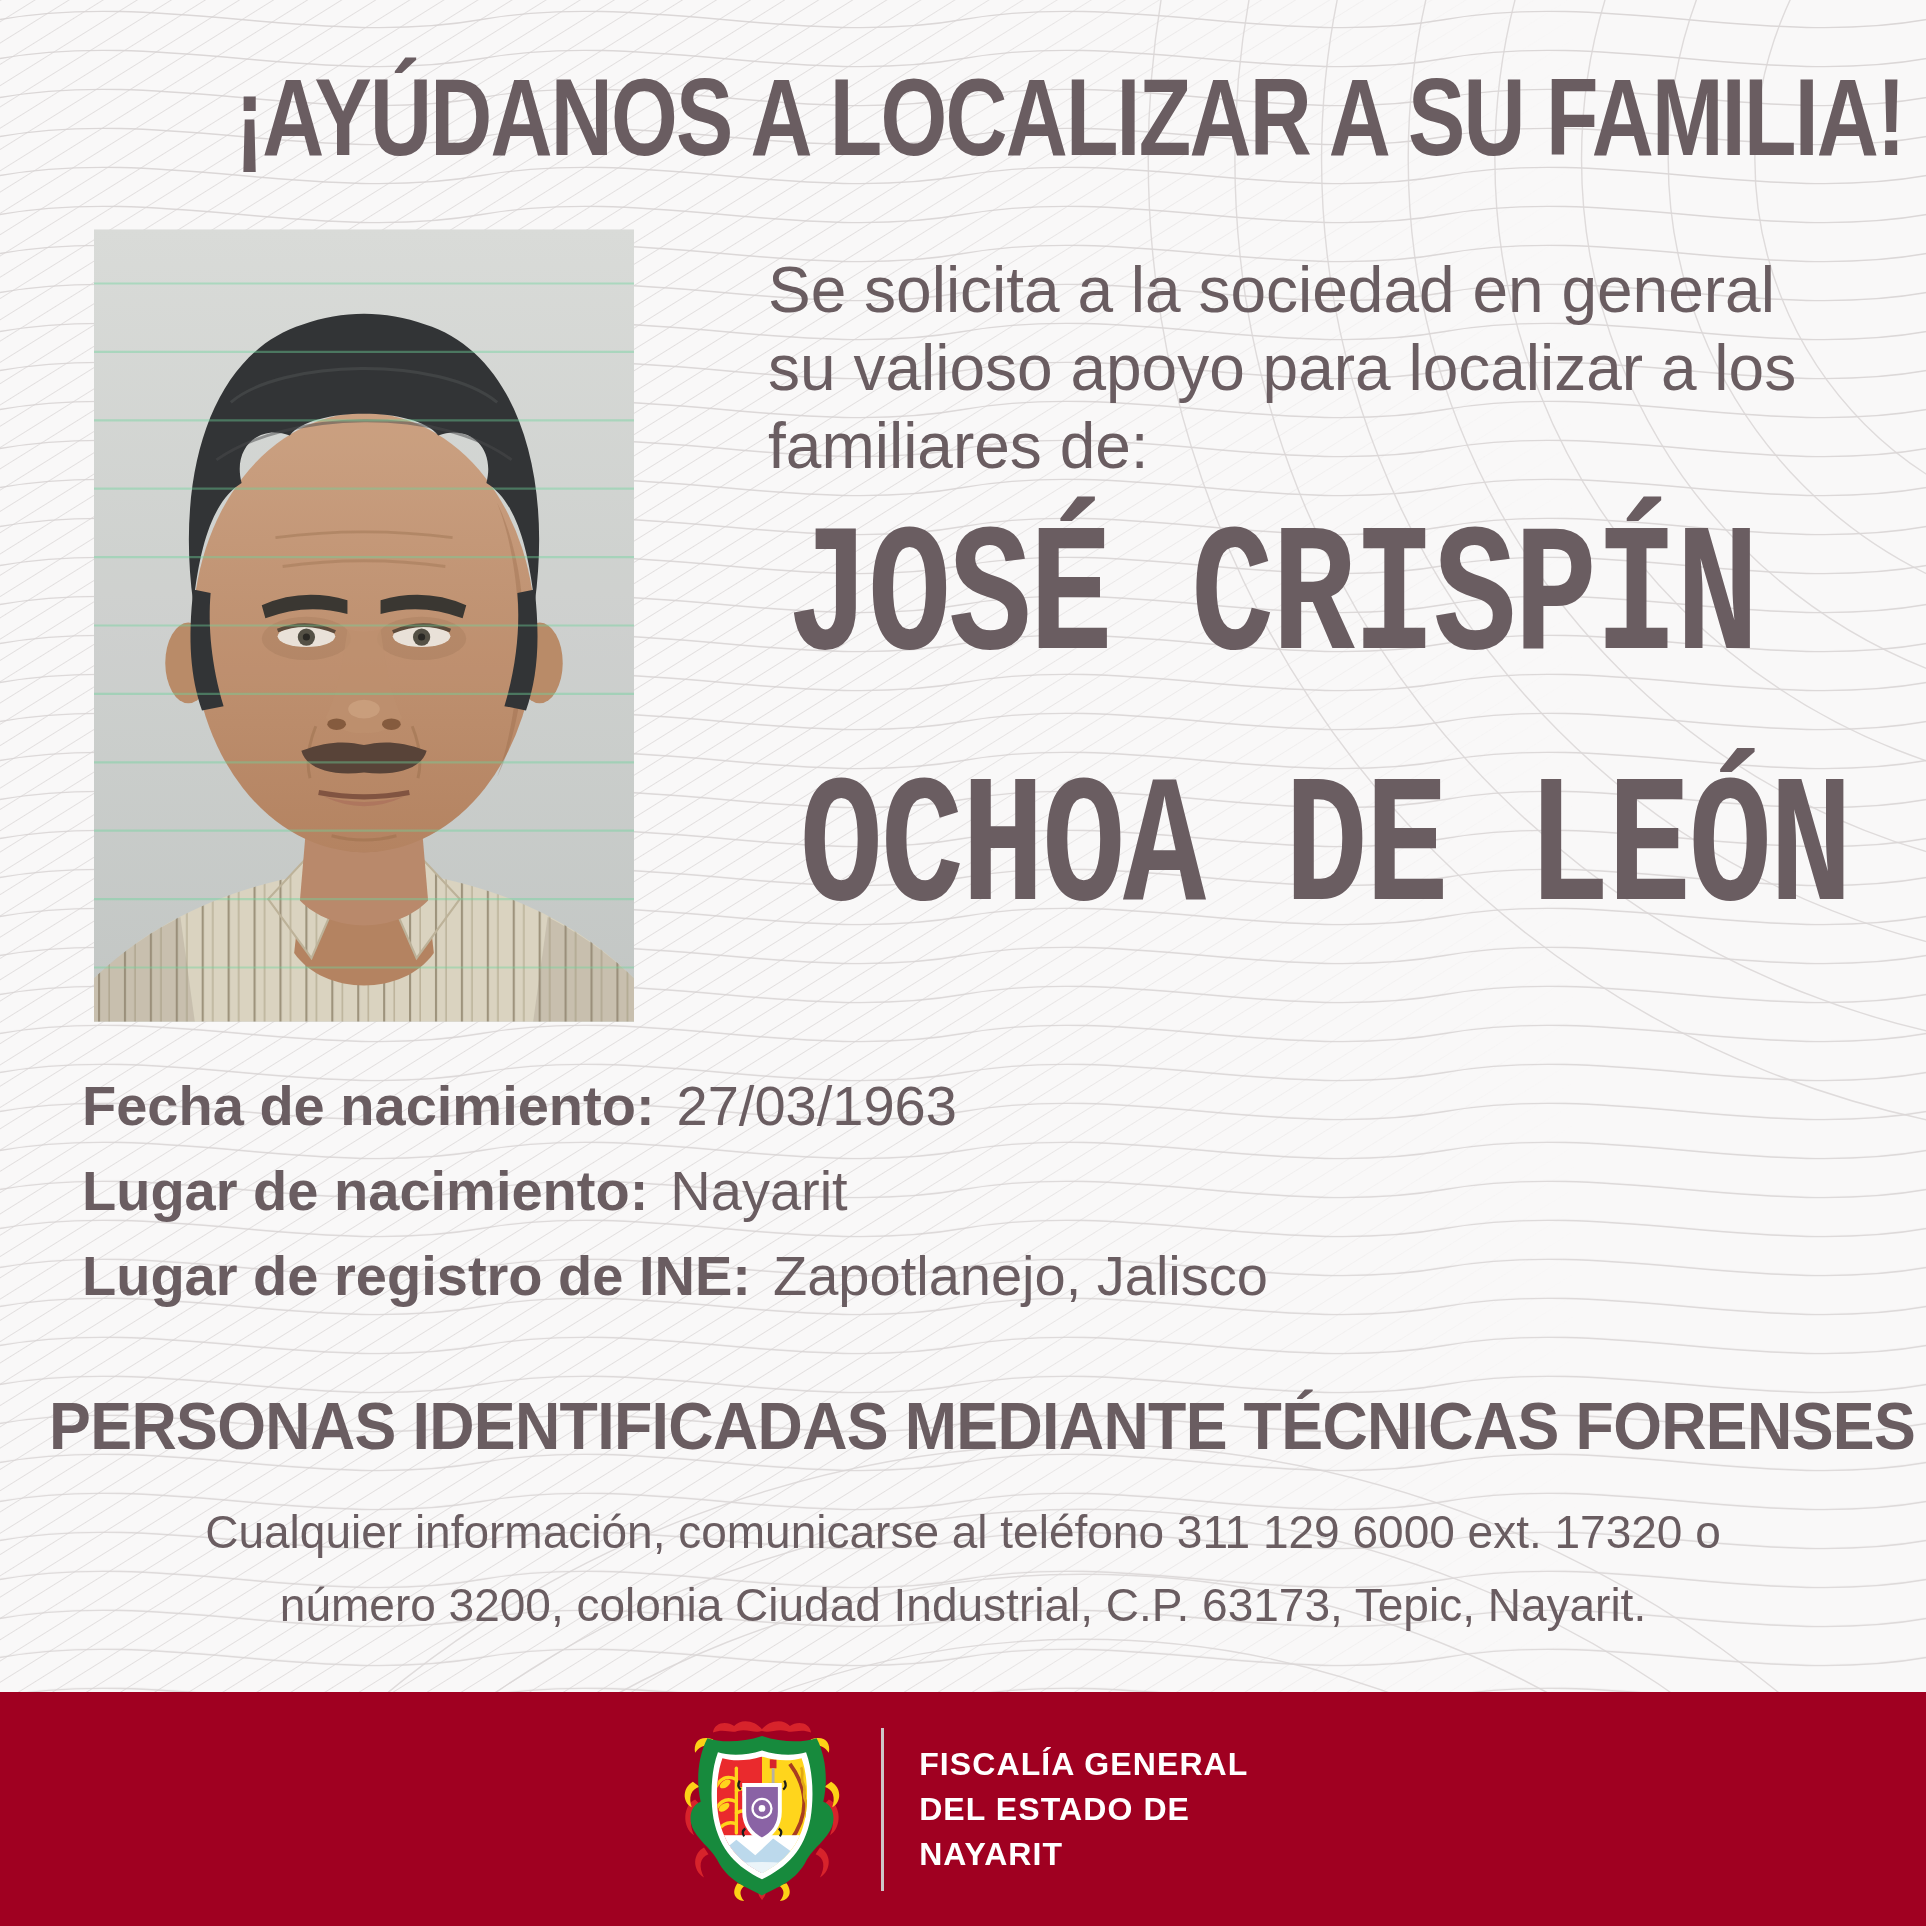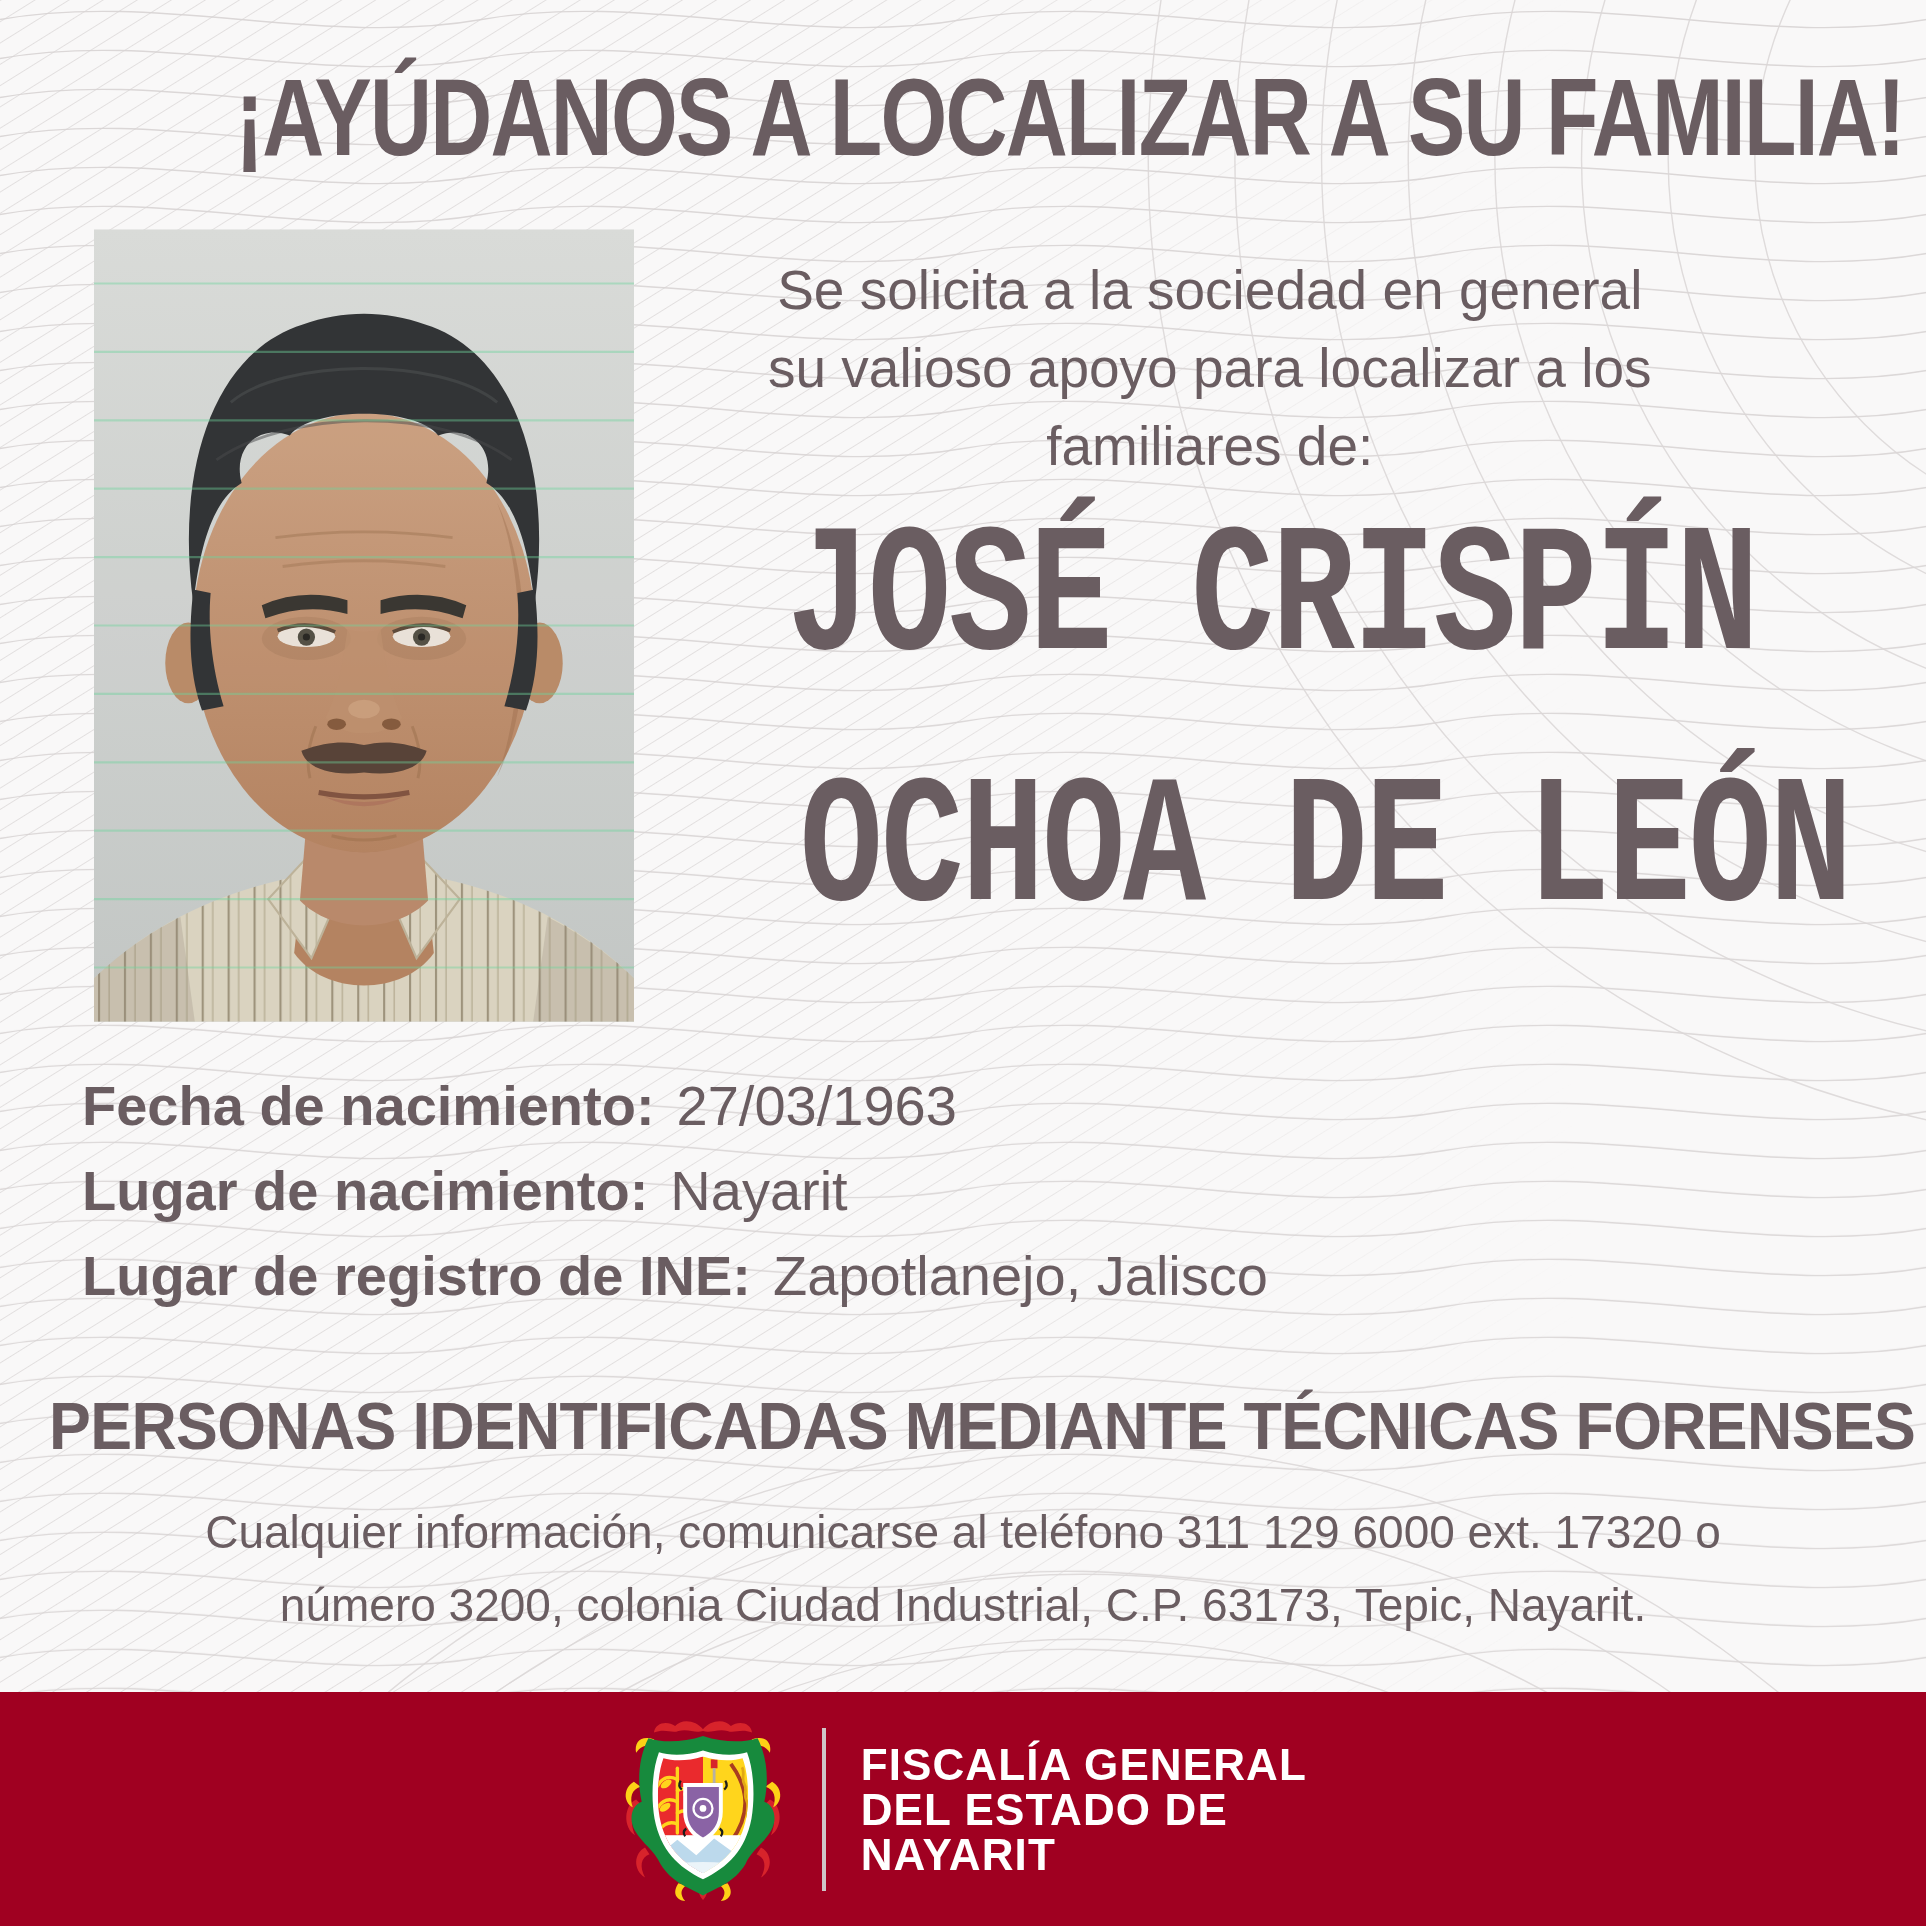--- a/index.html
+++ b/index.html
@@ -8,21 +8,21 @@
     background:#f9f8f8;font-family:"Liberation Sans",sans-serif;color:#6a5d61;
   }
   .bg{position:absolute;left:0;top:0;width:1926px;height:1926px;}
   .title-wrap{position:absolute;left:0;right:12px;top:53px;text-align:center;white-space:nowrap;}
   .title-inner{
     display:inline-block;font-size:110px;font-weight:bold;letter-spacing:-2.2px;
     color:#6a5d61;transform:scaleX(0.78);transform-origin:50% 50%;
   }
   .photo-frame{position:absolute;left:94px;top:229px;width:540px;height:793px;}
   .photo-frame svg{display:block;width:100%;height:100%;}
-  .intro{position:absolute;left:768px;top:251px;font-size:55px;line-height:78px;text-align:center;}
+  .intro{position:absolute;left:768px;top:251px;font-size:64px;line-height:78px;}
   .intro div{white-space:nowrap;}
   .name-line{
     position:absolute;left:634px;width:1242px;text-align:center;white-space:nowrap;font-family:Liberation Mono, monospace;
   }
   .name-inner{
     display:inline-block;font-size:182px;font-weight:bold;letter-spacing:-2.9px;
     transform:scaleX(0.76);transform-origin:50% 50%;line-height:217px;color:#6a5d61;
   }
   .name1{top:491px;}
   .name2{top:742px;}
@@ -36,21 +36,21 @@
     transform:scaleX(0.95);transform-origin:50% 50%;color:#6a5d61;
   }
   .contact{position:absolute;left:0;right:0;top:1496px;text-align:center;font-size:46px;line-height:73px;}
   .contact div{white-space:nowrap;}
   .footer-bar{
     position:absolute;left:0;top:1692px;width:1926px;height:234px;background:#a00021;
   }
   .footer-inner{height:100%;display:flex;align-items:center;justify-content:center;}
   .emblem{width:168px;height:184px;margin-right:35px;}
   .footer-divider{width:3.6px;height:163px;background:#cfc5c8;margin-right:35px;}
-  .agency{color:#ffffff;font-weight:bold;font-size:44px;line-height:45px;letter-spacing:1.1px;white-space:nowrap;}
+  .agency{color:#ffffff;font-weight:bold;font-size:32px;line-height:45px;letter-spacing:1.1px;white-space:nowrap;}
 </style>
 </head>
 <body>
 
 <div class="poster">
 
   <svg class="bg" viewBox="0 0 2667 2667" aria-hidden="true">
     <defs>
       <pattern id="pWave" width="1334" height="54" patternUnits="userSpaceOnUse">
         <path d="M0 27 C222 -12 445 66 667 27 C889 -12 1112 66 1334 27" fill="none" stroke="#dbd7d7" stroke-width="2"></path>

